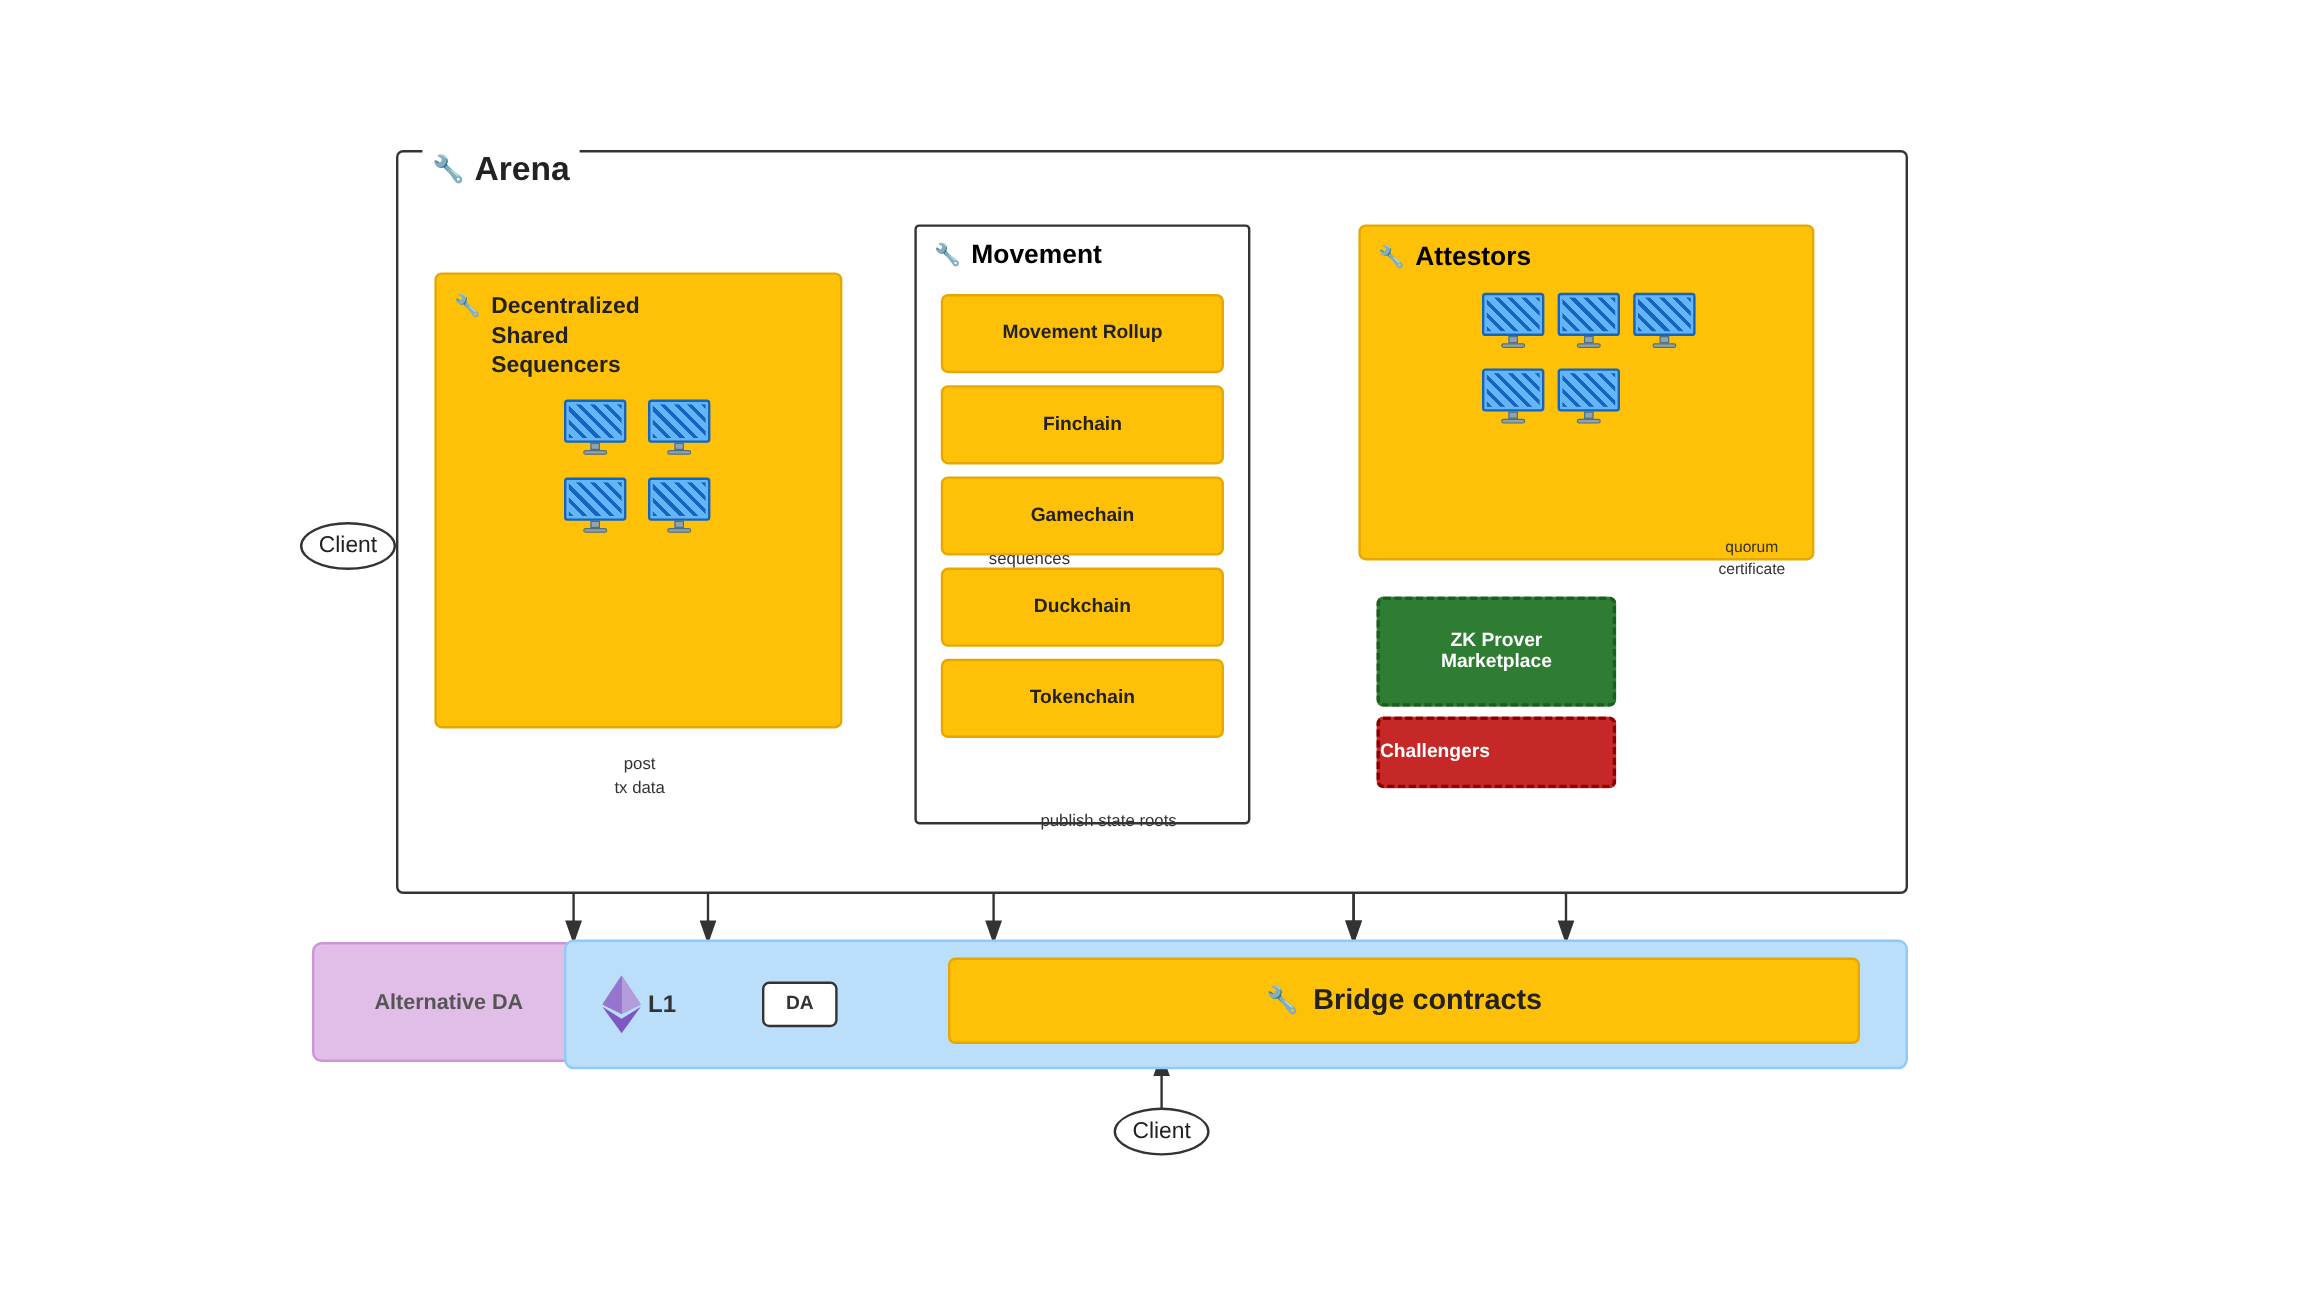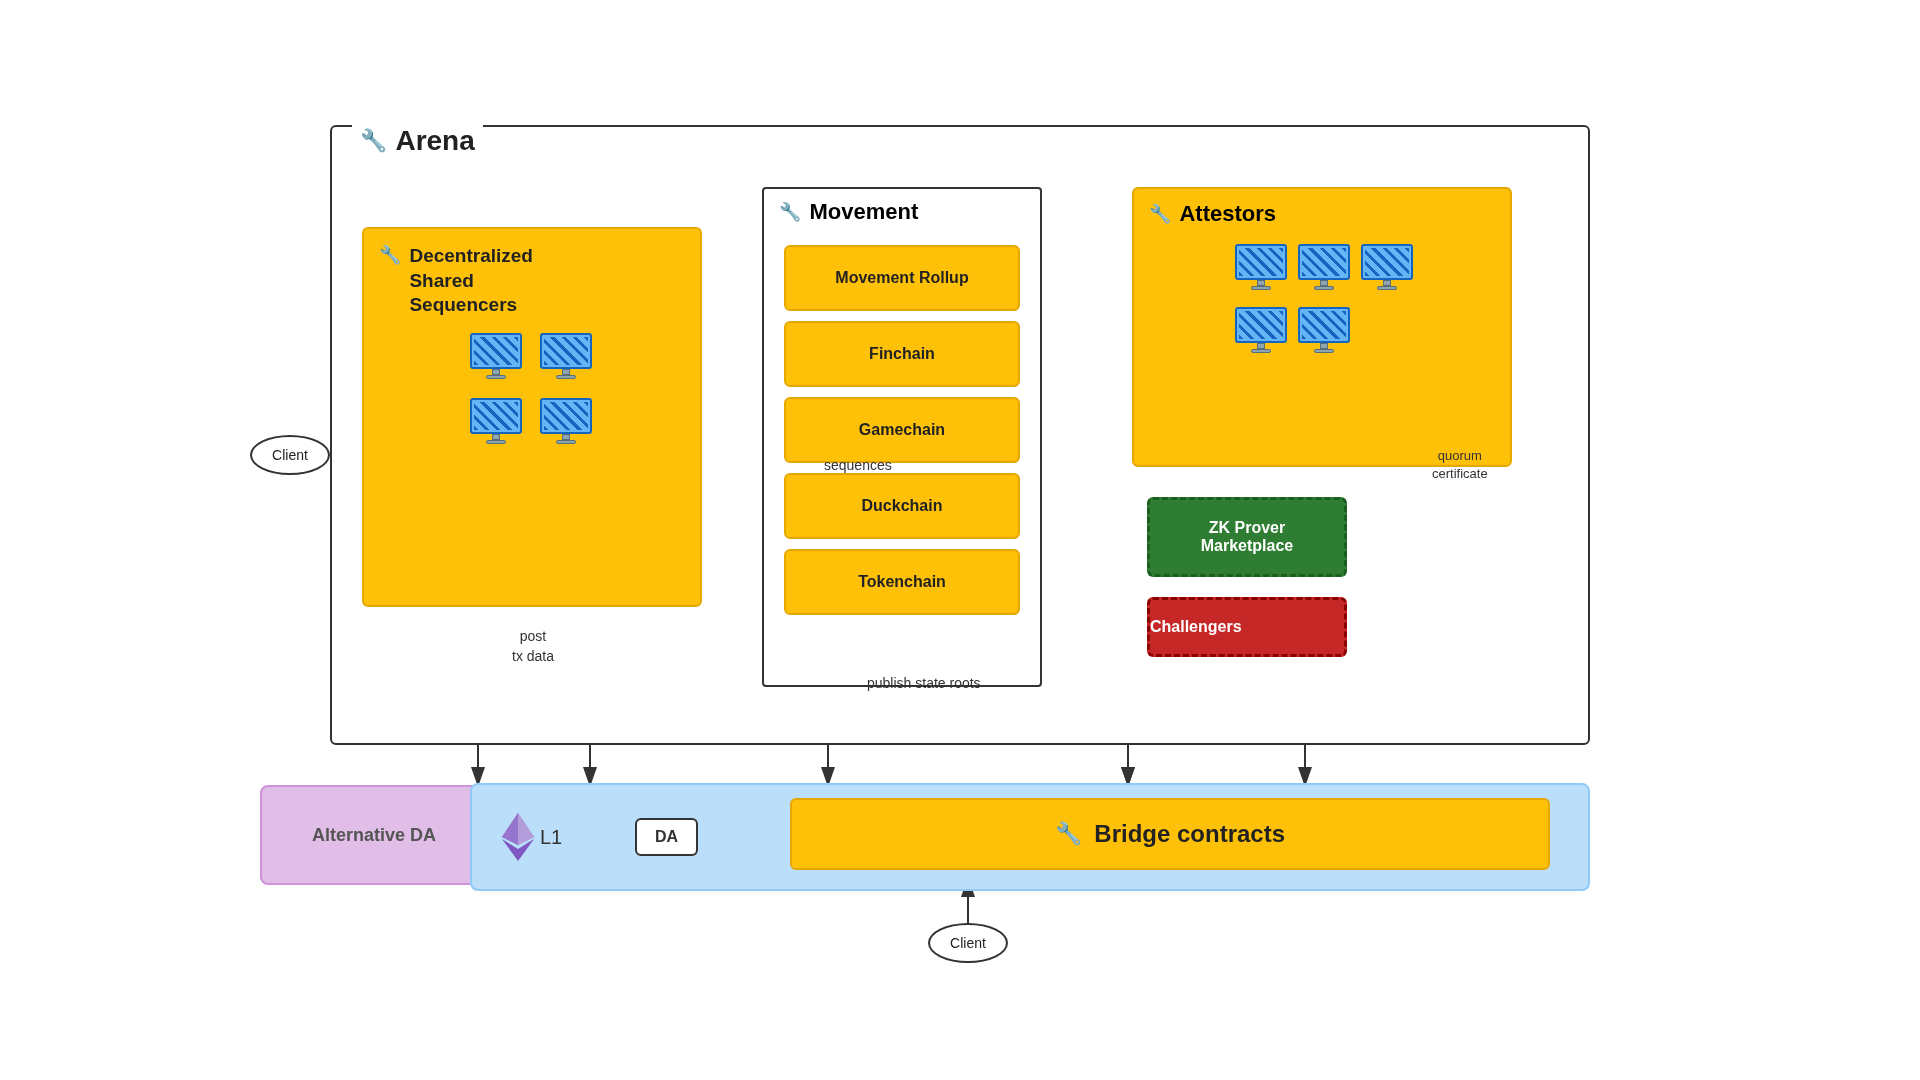--- a/index.html
+++ b/index.html
@@ -120,21 +120,21 @@
     .attestors-title {
       font-size: 22px;
       font-weight: bold;
     }
     
     .zk-box {
       position: absolute;
       top: 370px;
       left: 815px;
       width: 200px;
-      height: 80px;
+      height: 92px;
       background: #2e7d32;
       border: 3px dashed #1b5e20;
       border-radius: 6px;
       display: flex;
       align-items: center;
       justify-content: center;
       color: #fff;
       font-size: 16px;
       font-weight: bold;
       text-align: center;
@@ -200,21 +200,21 @@
     }
     
     .client-ellipse {
       position: absolute;
       border: 2px solid #333;
       border-radius: 50%;
       background: #fff;
       display: flex;
       align-items: center;
       justify-content: center;
-      font-size: 14px;
+      font-size: 19px;
       font-weight: normal;
       color: #222;
     }
     
     .computer-grid {
       display: grid;
       grid-template-columns: repeat(2, 60px);
       grid-template-rows: repeat(2, 55px);
       gap: 10px;
       padding: 10px 20px;
@@ -447,21 +447,21 @@
   <div style="position:absolute; top:718px; left:260px; width:1120px; height:108px; background:#bbdefb; border-radius:8px; border:2px solid #90caf9;">
 
     <div style="position:absolute; top:50%; left:30px; transform:translateY(-50%); display:flex; align-items:center; gap:6px;">
 
       <svg width="32" height="48" viewBox="0 0 32 48">
         <polygon points="16,0 0,24 16,32 32,24" fill="#9575cd"></polygon>
         <polygon points="16,36 0,26 16,48 32,26" fill="#7e57c2"></polygon>
         <polygon points="16,0 32,24 16,32" fill="#b39ddb"></polygon>
         <polygon points="0,24 16,32 16,0" fill="#9575cd"></polygon>
       </svg>
-      <span style="font-size:20px; font-weight:normal; color:#333;">L1</span>
+      <span style="font-size:20px; font-weight:bold; color:#333;">L1</span>
     </div>
 
     <div style="position:absolute; top:50%; left:130px; transform:translateY(-50%);padding-left:33px;">
       <div class="da-box-small">DA</div>
     </div>
   </div>
 
   <div class="bridge-box">
     <span class="mvmt-icon">🔧</span>
     <span style="font-size:24px;">Bridge contracts</span>

